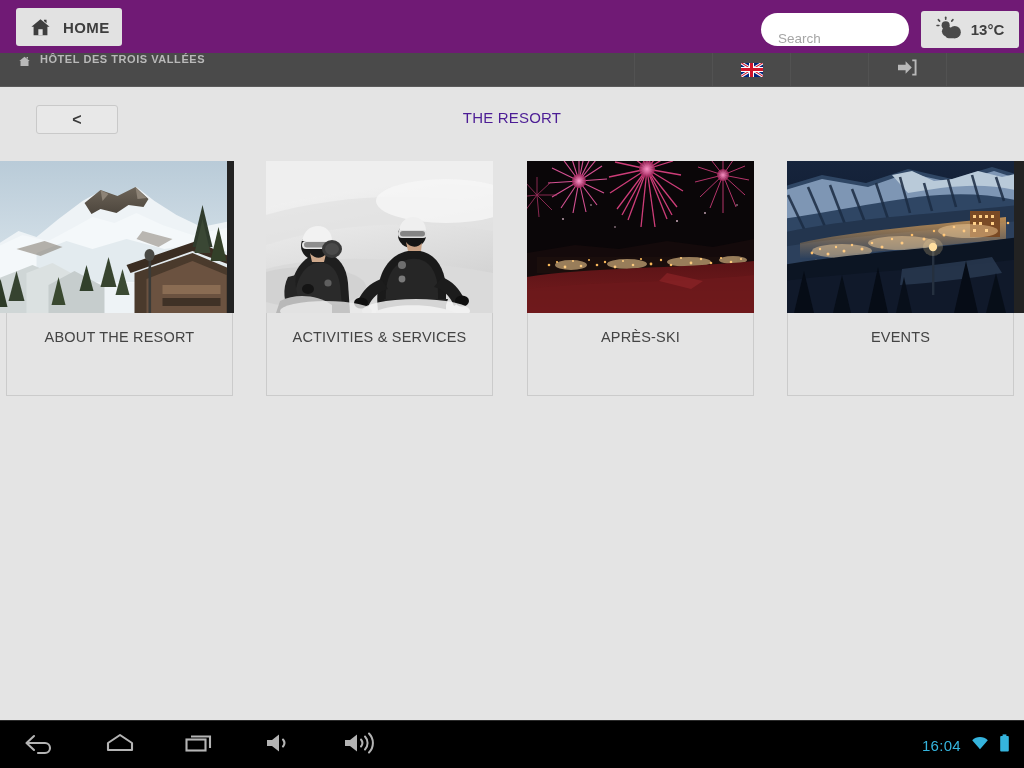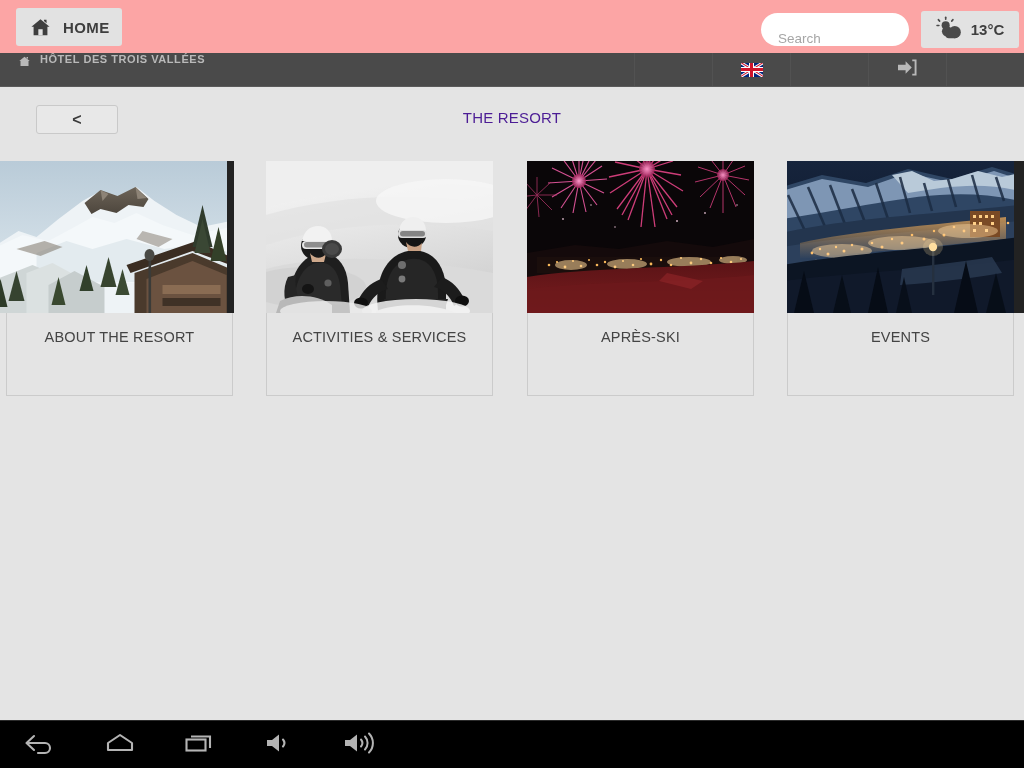--- a/index.html
+++ b/index.html
@@ -8,21 +8,21 @@
     overflow: hidden;
     font-family: "Liberation Sans", sans-serif;
     background: #e4e4e4;
   }
   #app { position: relative; width: 1024px; height: 768px; }
 
   
   .top-header {
     position: absolute; top: 0; left: 0;
     width: 1024px; height: 53px;
-    background: #fca5a5;
+    background: #701a75;
   }
   .home-btn {
     position: absolute; left: 16px; top: 8px;
     width: 106px; height: 38px;
     background: #e2e2e2;
     border-radius: 3px;
     display: flex; align-items: center;
     cursor: pointer;
   }
   .home-btn .home-ico { margin-left: 14px; display: flex; align-items: center; }
@@ -672,15 +672,29 @@
           <svg width="34" height="24" viewBox="0 0 34 24">
             <path d="M2 9 H7 L14 3.5 V20.5 L7 15 H2 Z" fill="#b4b4b4"></path>
             <path d="M18 8.5 a5.5 5.5 0 0 1 0 7" fill="none" stroke="#b4b4b4" stroke-width="2" stroke-linecap="round"></path>
             <path d="M22 5.5 a9.5 9.5 0 0 1 0 13" fill="none" stroke="#b4b4b4" stroke-width="2" stroke-linecap="round"></path>
             <path d="M26 2.5 a13.5 13.5 0 0 1 0 19" fill="none" stroke="#b4b4b4" stroke-width="2" stroke-linecap="round"></path>
           </svg>
         </span>
       </div>
     </div>
 
+    <div class="status-area">
+      <span class="status-clock">16:04</span>
+      <span>
+        <svg width="20" height="16" viewBox="0 0 20 16">
+          <path d="M10 14.2 L2.2 5.2 a11 11 0 0 1 15.6 0 Z" fill="#35b4dd"></path>
+        </svg>
+      </span>
+      <span>
+        <svg width="11" height="18" viewBox="0 0 11 18">
+          <rect x="3.6" y="0.4" width="3.8" height="1.8" fill="#35b4dd"></rect>
+          <rect x="1.2" y="2" width="8.6" height="15.4" rx="1" fill="#35b4dd"></rect>
+        </svg>
+      </span>
+    </div>
   </div>
 
 </div>
 
 </body></html>

